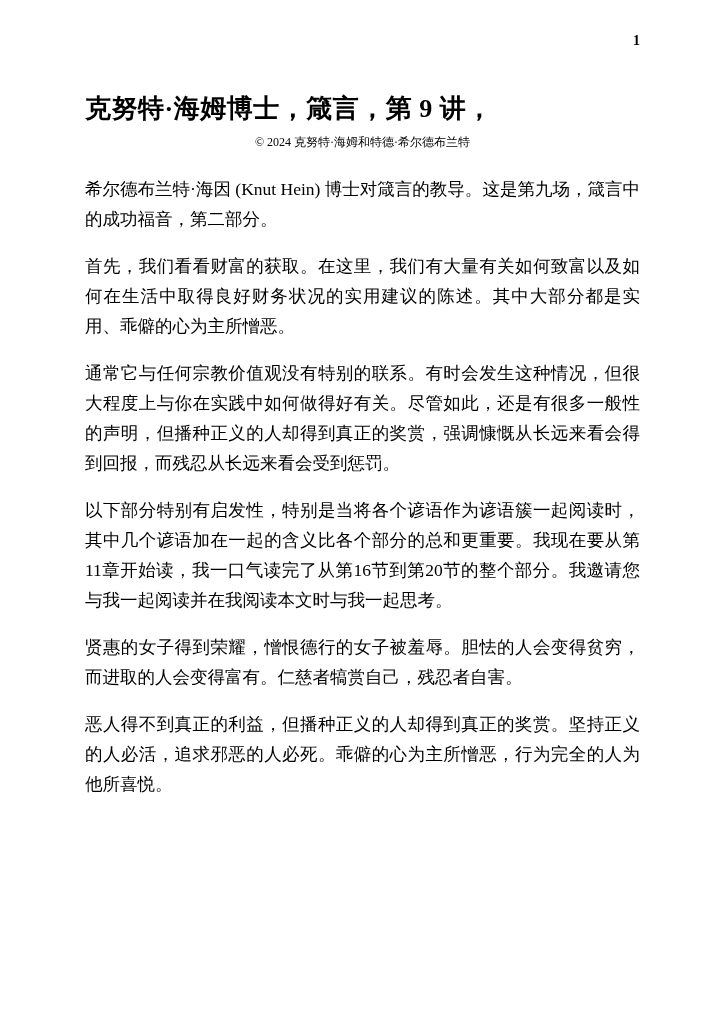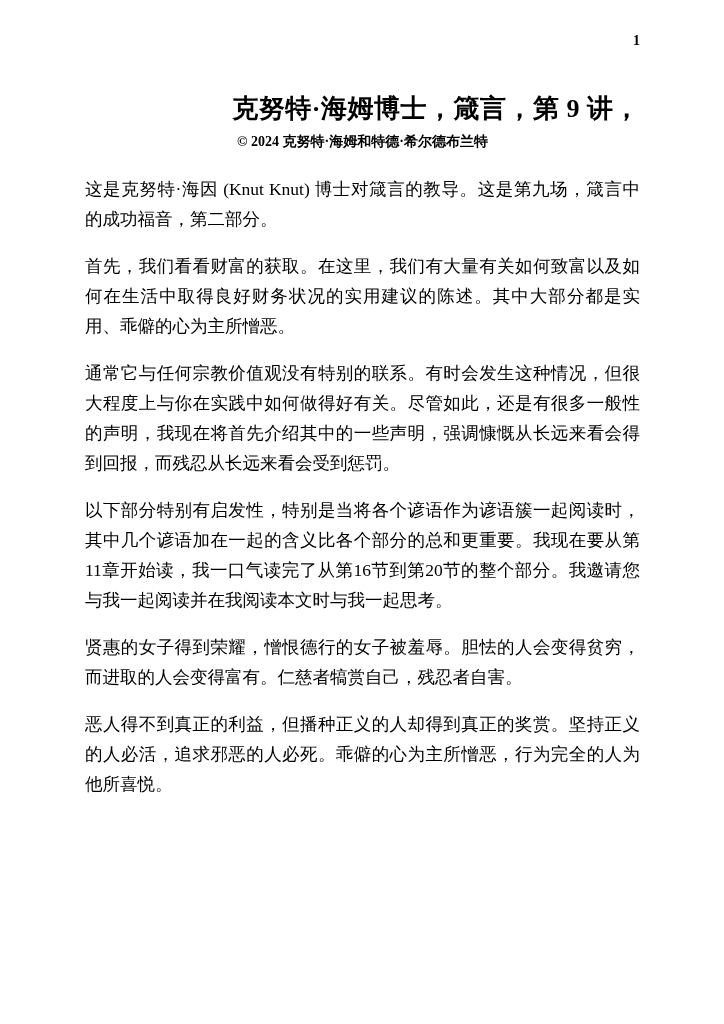--- a/index.html
+++ b/index.html
@@ -27,31 +27,31 @@
     right: 84px;
     font-size: 14px;
     font-weight: 700;
     line-height: 1;
   }
   .content {
     box-sizing: border-box;
     padding: 90px 84px 0 85px; 
   }
   .title {
-    text-align: right;
+    text-align: left;
     font-weight: 700;
     font-size: 26px;
     line-height: 37px;
     margin: 0;
     letter-spacing: 0.5px;
   }
   .copyright {
     text-align: center;
-    font-weight: 700;
-    font-size: 14px;
+    font-weight: 400;
+    font-size: 12px;
     line-height: 22px;
     margin: 4px 0 0 0;
   }
   .body-text {
     margin-top: 21px;
   }
   .body-text p {
     font-size: 17.5px;
     line-height: 30px;
     text-align: justify;
@@ -71,22 +71,22 @@
 
   <div class="content">
 
     <h1 class="title">
       <span>克努特·海姆博士，箴言，第 9 讲，</span><br>
     </h1>
 
     <p class="copyright">© 2024 克努特·海姆和特德·希尔德布兰特</p>
 
     <div class="body-text">
-      <p>这是克努特·海因 (Knut Knut) 博士对箴言的教导。这是第九场，箴言中的成功福音，第二部分。</p>
+      <p>希尔德布兰特·海因 (Knut Hein) 博士对箴言的教导。这是第九场，箴言中的成功福音，第二部分。</p>
       <p>首先，我们看看财富的获取。在这里，我们有大量有关如何致富以及如何在生活中取得良好财务状况的实用建议的陈述。其中大部分都是实用、乖僻的心为主所憎恶。</p>
-      <p>通常它与任何宗教价值观没有特别的联系。有时会发生这种情况，但很大程度上与你在实践中如何做得好有关。尽管如此，还是有很多一般性的声明，我现在将首先介绍其中的一些声明，强调慷慨从长远来看会得到回报，而残忍从长远来看会受到惩罚。</p>
+      <p>通常它与任何宗教价值观没有特别的联系。有时会发生这种情况，但很大程度上与你在实践中如何做得好有关。尽管如此，还是有很多一般性的声明，但播种正义的人却得到真正的奖赏，强调慷慨从长远来看会得到回报，而残忍从长远来看会受到惩罚。</p>
       <p>以下部分特别有启发性，特别是当将各个谚语作为谚语簇一起阅读时，其中几个谚语加在一起的含义比各个部分的总和更重要。我现在要从第11章开始读，我一口气读完了从第16节到第20节的整个部分。我邀请您与我一起阅读并在我阅读本文时与我一起思考。</p>
       <p>贤惠的女子得到荣耀，憎恨德行的女子被羞辱。胆怯的人会变得贫穷，而进取的人会变得富有。仁慈者犒赏自己，残忍者自害。</p>
       <p>恶人得不到真正的利益，但播种正义的人却得到真正的奖赏。坚持正义的人必活，追求邪恶的人必死。乖僻的心为主所憎恶，行为完全的人为他所喜悦。</p>
     </div>
 
   </div>
 </div>
 
 </body></html>

